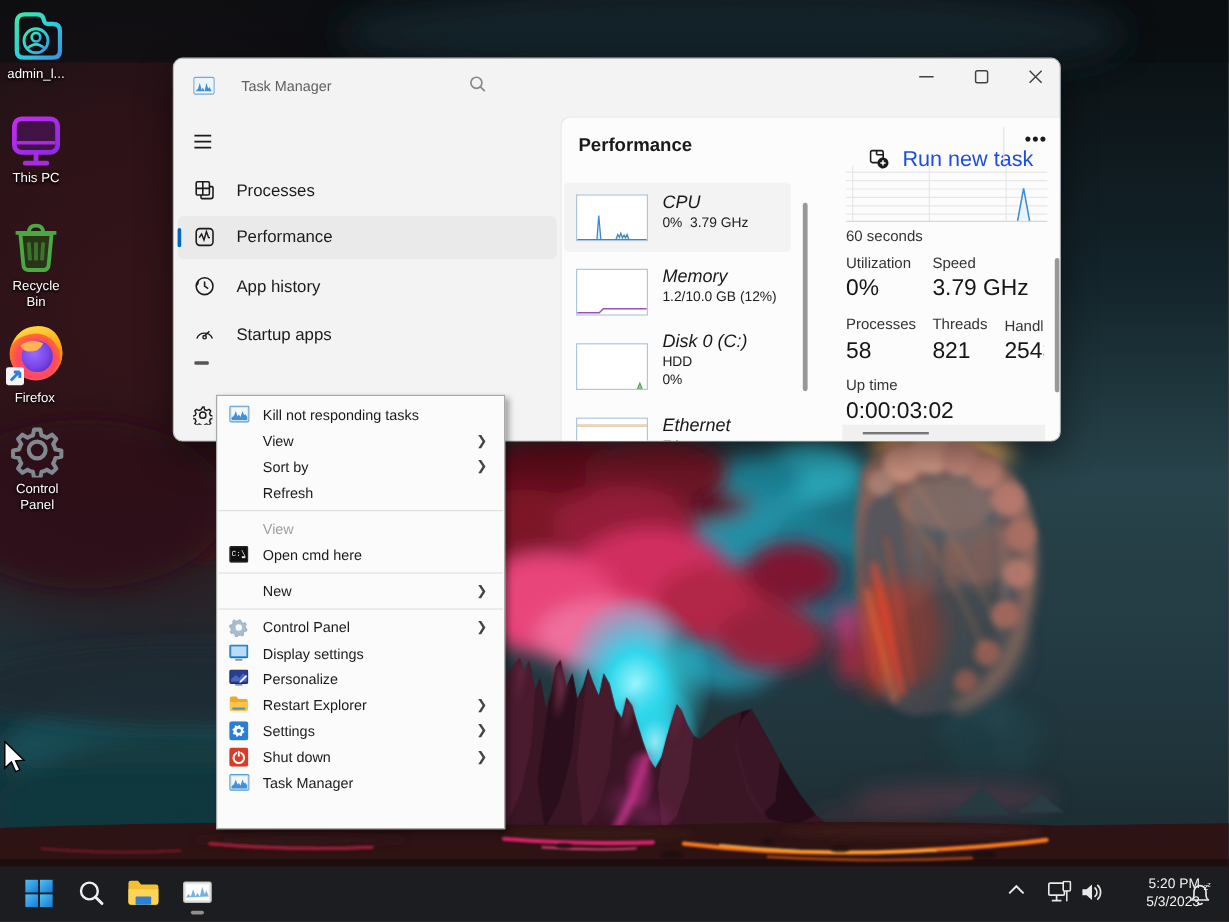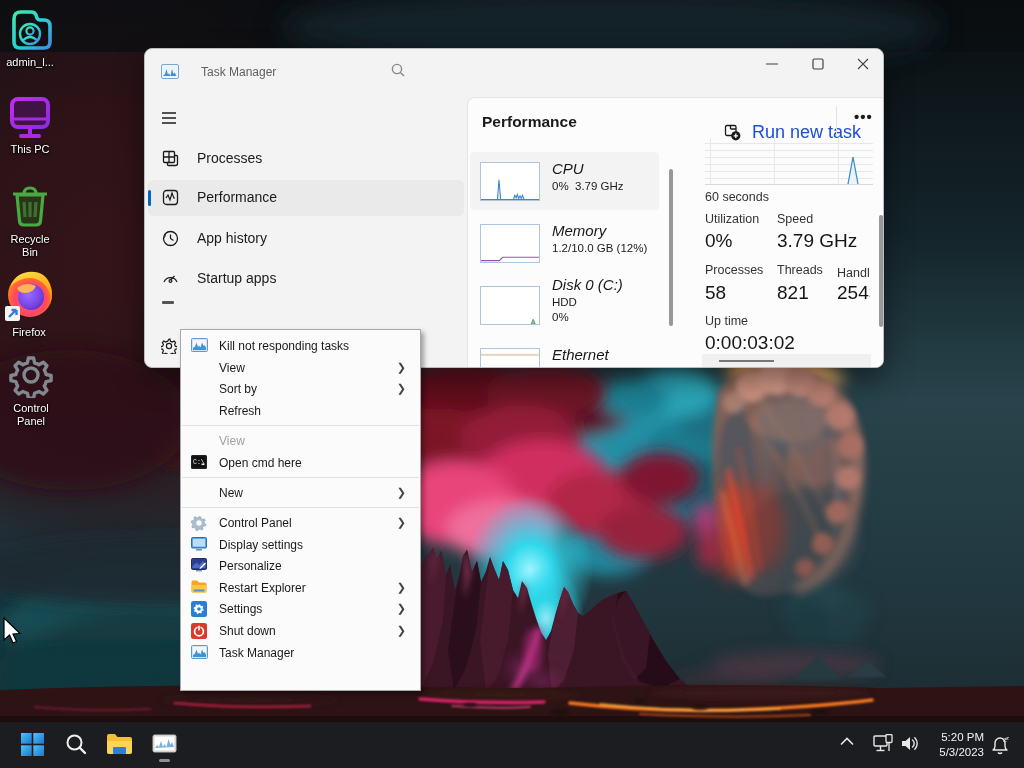--- a/index.html
+++ b/index.html
@@ -45,21 +45,21 @@
 .mrow .mtxt { position:absolute; left:38px; top:4px; }
 .mrow svg { position:absolute; left:10px; top:3px; }
 .mrow .arr { position:absolute; right:14px; top:4px; color:#444; font-size:11px; }
 .msep { height:8.6px; position:relative; }
 .msep div { position:absolute; left:1px; right:1px; top:3.5px; height:1px; background:#e0e0e0; }
 .mgrey { color:#a0a0a0; }
 
 #tbar { position:absolute; left:0; top:722px; width:1024px; height:46px; background:#1c1d20; z-index:4; }
 .tbico { position:absolute; top:11px; }
 #tbright { position:absolute; right:0; top:0; height:46px; color:#f2f2f2; }
-#clock { position:absolute; right:40px; top:8px; text-align:right; font-size:11.5px; line-height:15px; }
+#clock { position:absolute; right:24px; top:8px; text-align:right; font-size:11.5px; line-height:15px; }
 
 #cursor { position:absolute; left:2px; top:617px; z-index:5; }
 </style>
 </head>
 <body>
 <div id="desk">
 <svg id="wall" width="1024" height="768" viewBox="0 0 1024 768">
 <defs>
   <linearGradient id="wbase" x1="0" y1="0" x2="0" y2="1">
     <stop offset="0" stop-color="#0a0d10"></stop>

